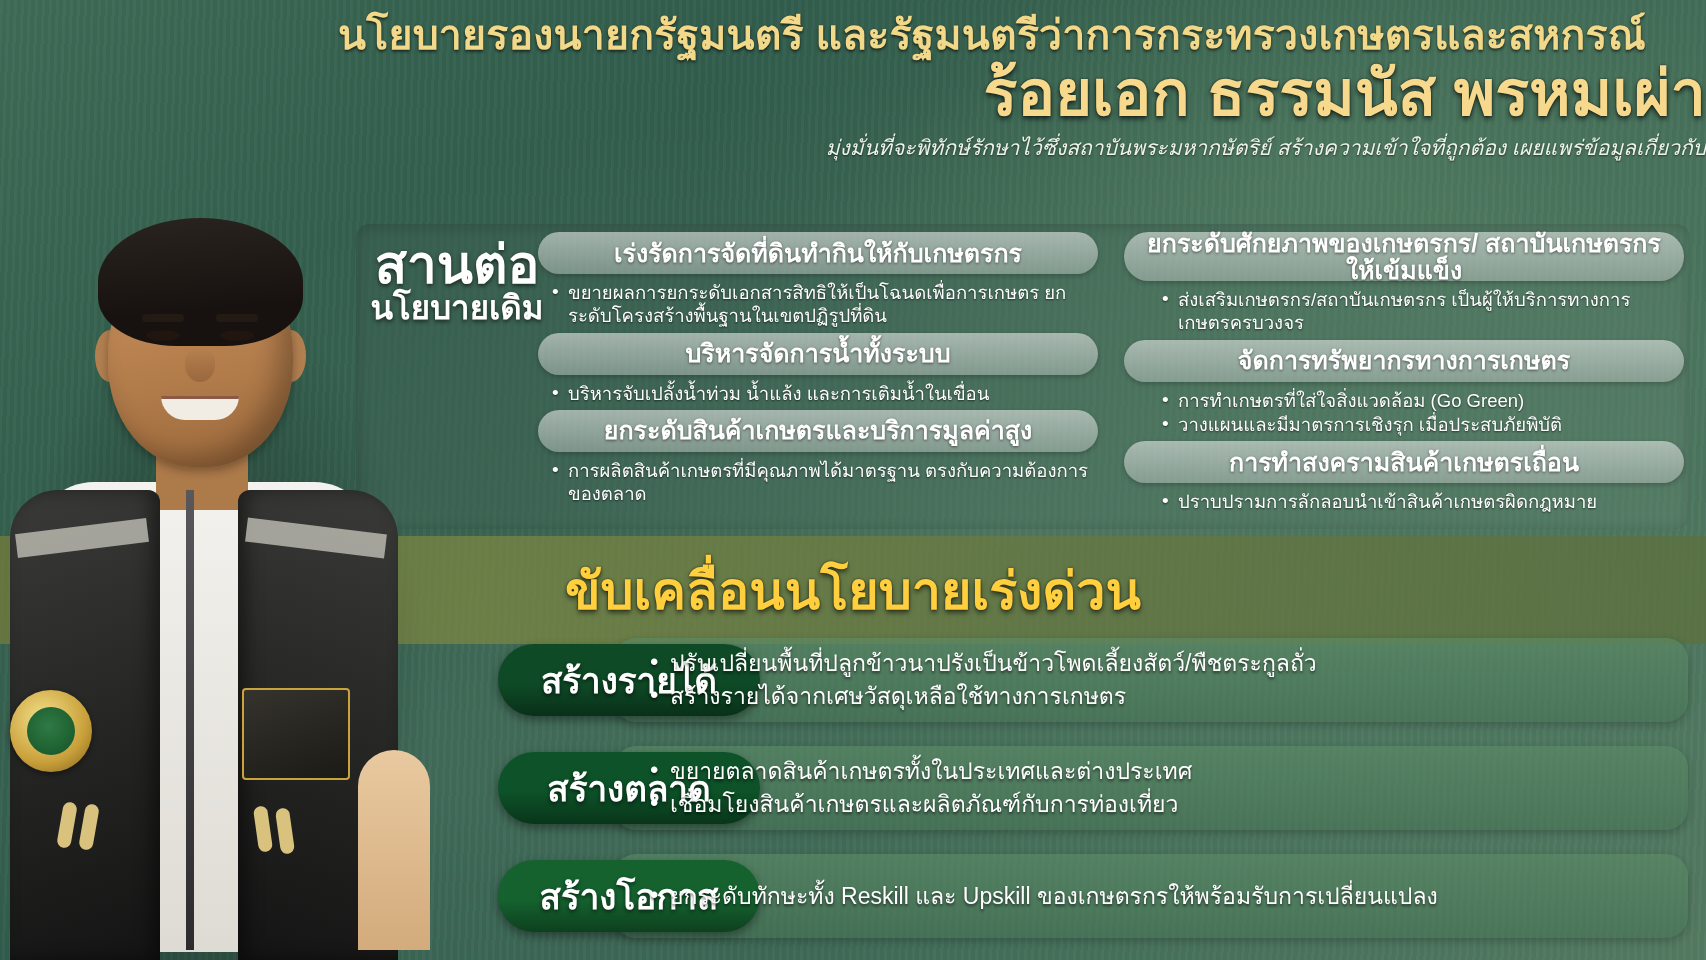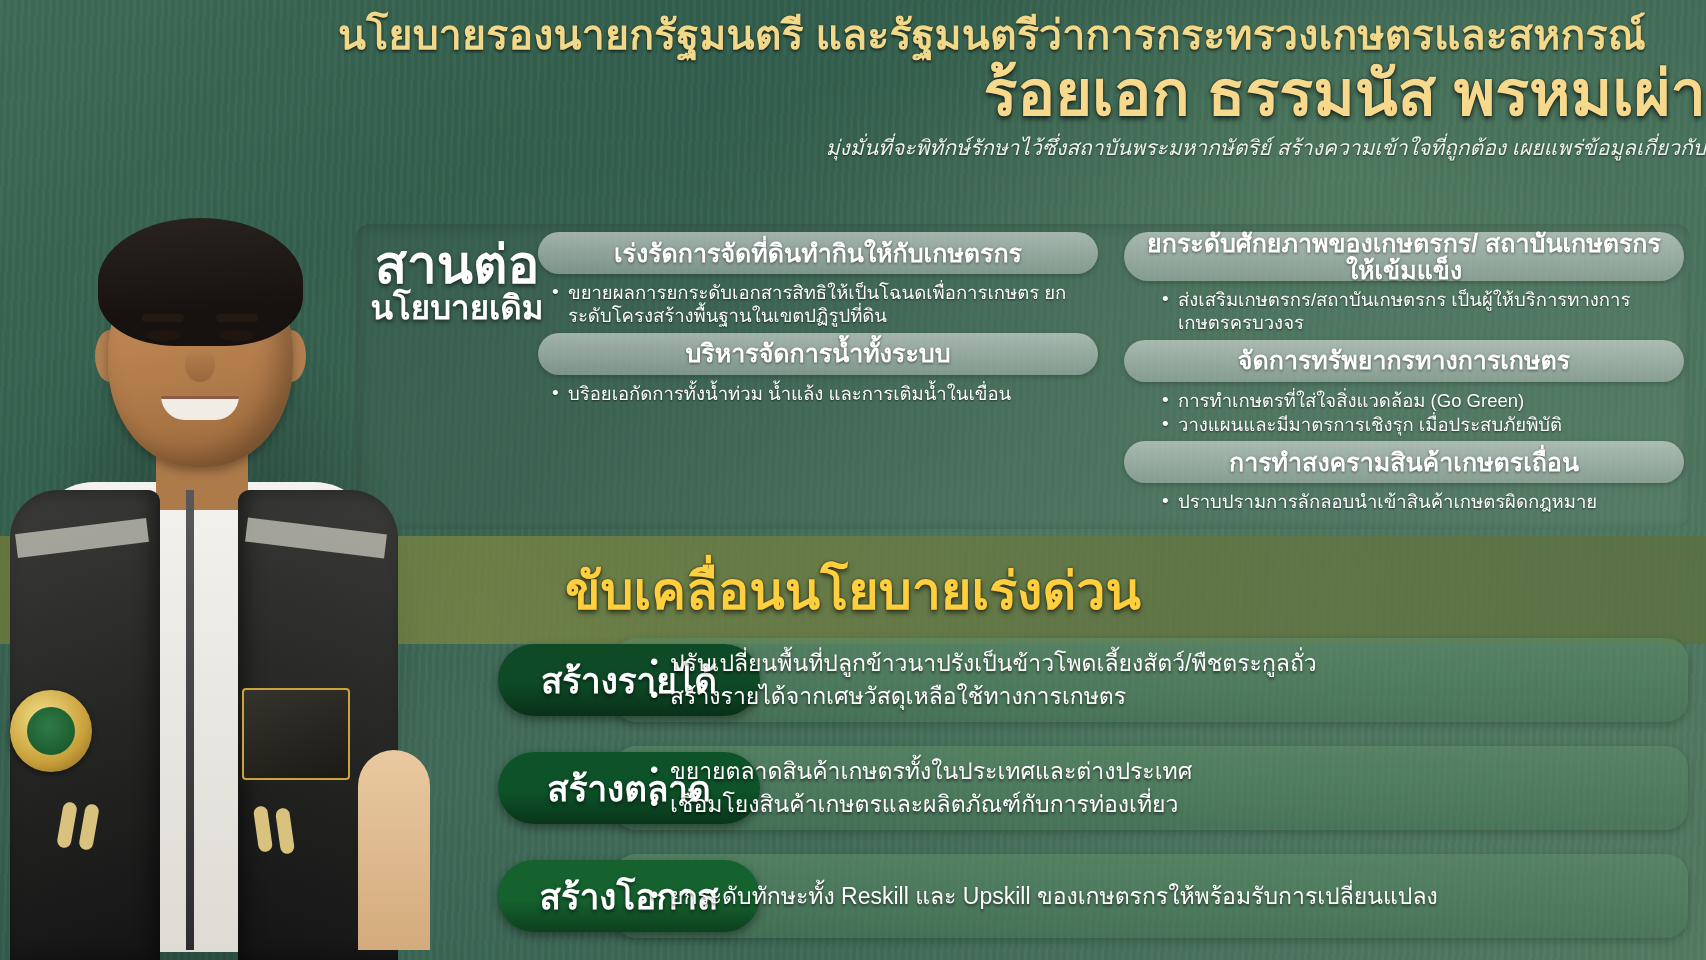--- a/index.html
+++ b/index.html
@@ -241,24 +241,30 @@
         <div class="block">
           <div class="pill">เร่งรัดการจัดที่ดินทำกินให้กับเกษตรกร</div>
           <ul class="bullets">
             <li>ขยายผลการยกระดับเอกสารสิทธิให้เป็นโฉนดเพื่อการเกษตร ยกระดับโครงสร้างพื้นฐานในเขตปฏิรูปที่ดิน</li>
           </ul>
         </div>
 
         <div class="block">
           <div class="pill">บริหารจัดการน้ำทั้งระบบ</div>
           <ul class="bullets">
-            <li>บริอยเอกัดการทั้งน้ำท่วม น้ำแล้ง และการเติมน้ำในเขื่อน</li>
-          </ul>
-        </div>
-
+            <li>บริหารจับเปลั้งน้ำท่วม น้ำแล้ง และการเติมน้ำในเขื่อน</li>
+          </ul>
+        </div>
+
+        <div class="block">
+          <div class="pill">ยกระดับสินค้าเกษตรและบริการมูลค่าสูง</div>
+          <ul class="bullets">
+            <li>การผลิตสินค้าเกษตรที่มีคุณภาพได้มาตรฐาน ตรงกับความต้องการของตลาด</li>
+          </ul>
+        </div>
 
       </div>
 
       <div class="col right">
 
         <div class="block">
           <div class="pill two">ยกระดับศักยภาพของเกษตรกร/ สถาบันเกษตรกรให้เข้มแข็ง</div>
           <ul class="bullets">
             <li>ส่งเสริมเกษตรกร/สถาบันเกษตรกร เป็นผู้ให้บริการทางการเกษตรครบวงจร</li>
           </ul>

